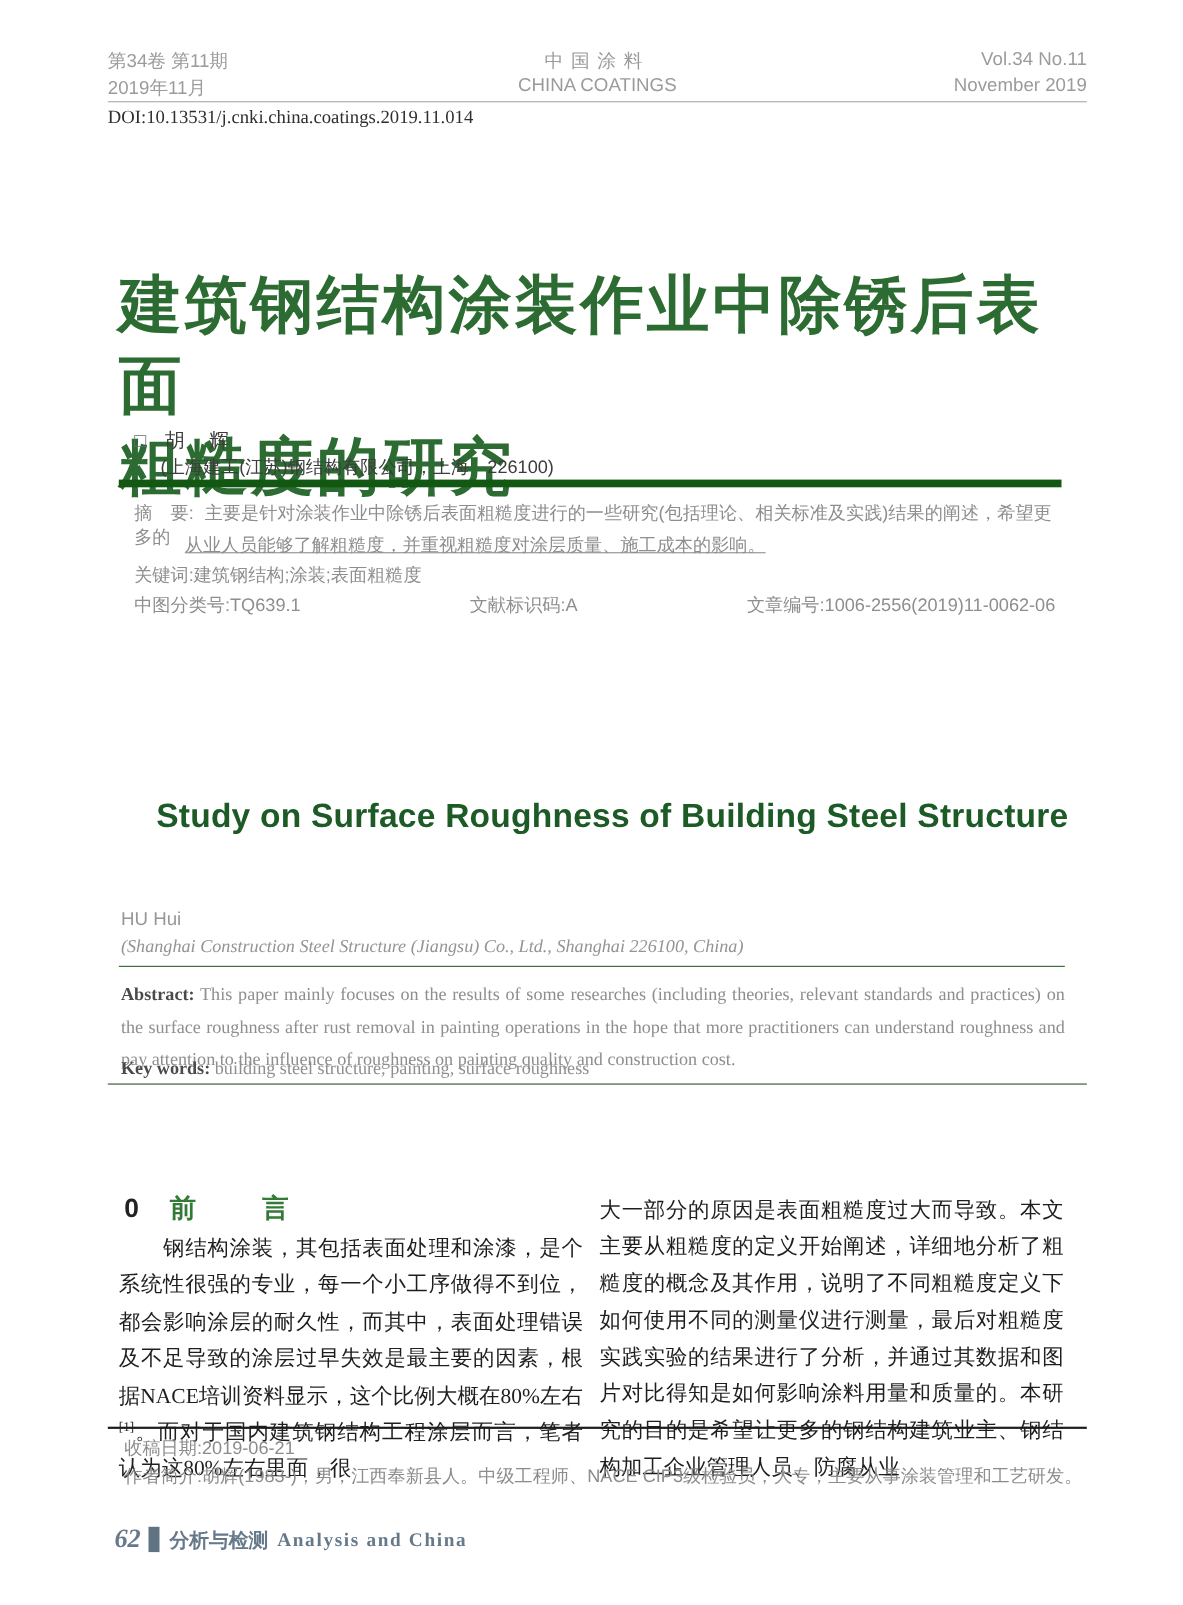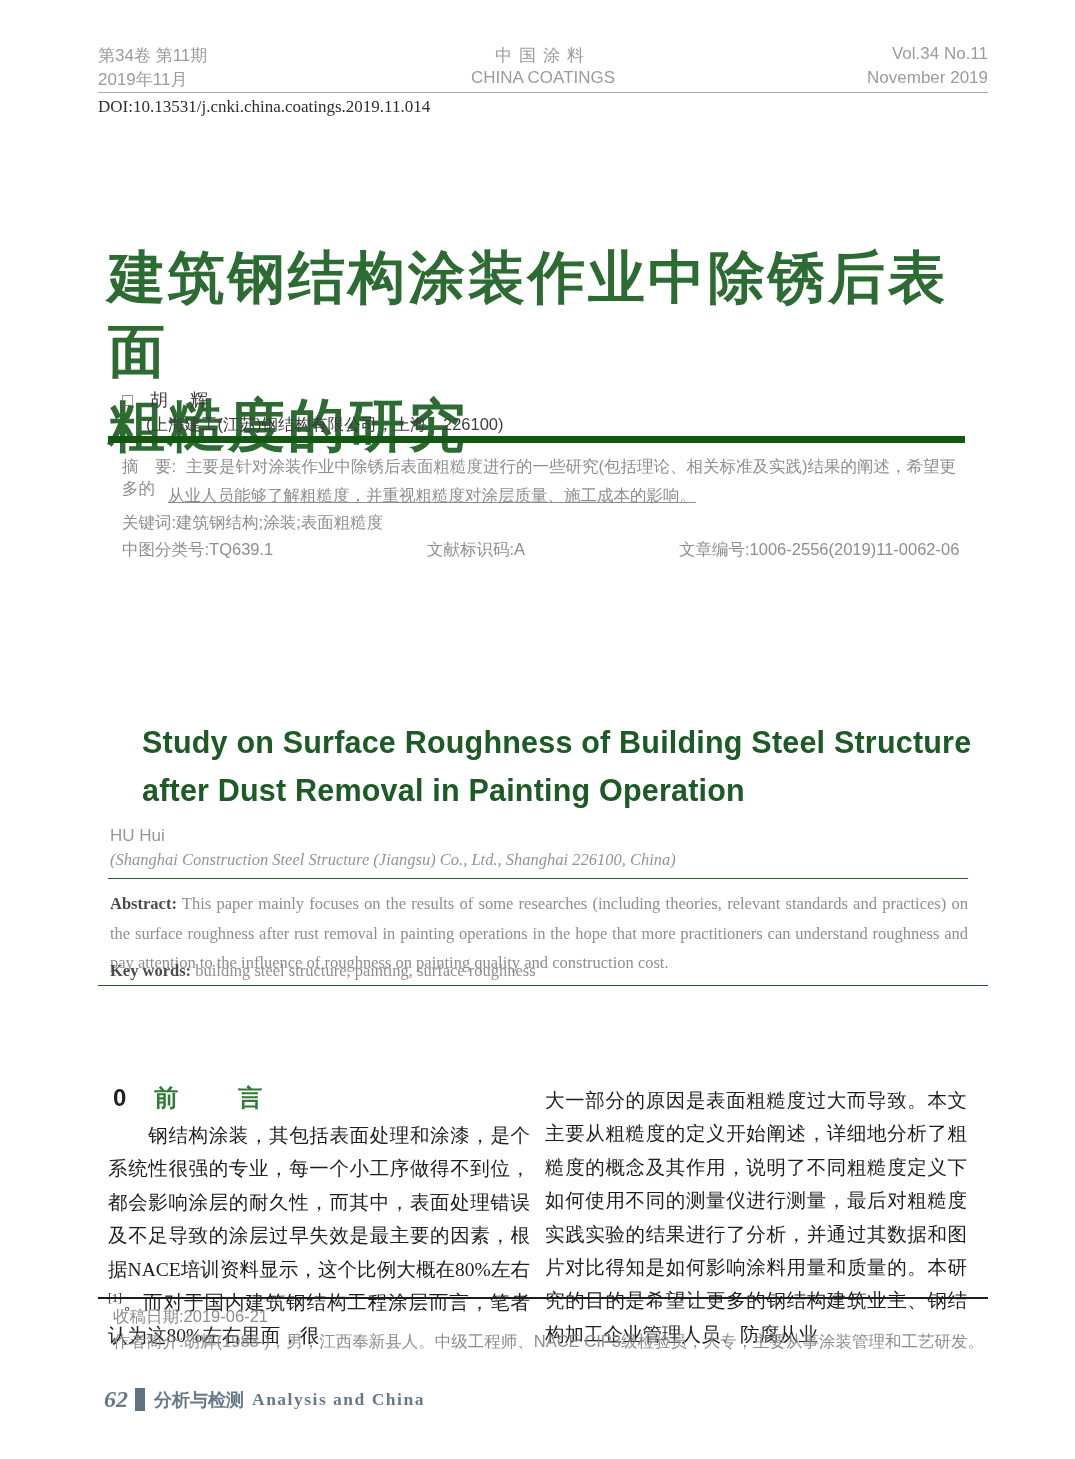--- a/index.html
+++ b/index.html
@@ -138,21 +138,20 @@
   <span>关键词:</span><span>建筑钢结构;涂装;表面粗糙度</span>
 </div>
 <div id="clsrow" class="abs abs-cn">
   <span class="seg1"><span>中图分类号:</span><span>TQ639.1</span></span>
   <span class="seg2"><span>文献标识码:</span><span>A</span></span>
   <span class="seg3"><span>文章编号:</span><span>1006-2556(2019)11-0062-06</span></span>
 </div>
 
 <div class="abs title-en">
   <div>Study on Surface Roughness of Building Steel Structure</div>
-  <div>after Dust Removal in Painting Operation</div>
 </div>
 
 <div class="abs hu-hui">HU Hui</div>
 <div class="abs affil-en">(Shanghai Construction Steel Structure (Jiangsu) Co., Ltd., Shanghai 226100, China)</div>
 <div class="abs rule-thin-1"></div>
 
 <div class="abs abs-en">
   <b>Abstract:</b><span> This paper mainly focuses on the results of some researches (including theories, relevant standards and practices) on the surface roughness after rust removal in painting operations in the hope that more practitioners can understand roughness and pay attention to the influence of roughness on painting quality and construction cost.</span>
 </div>
 <div class="abs kw-en">

